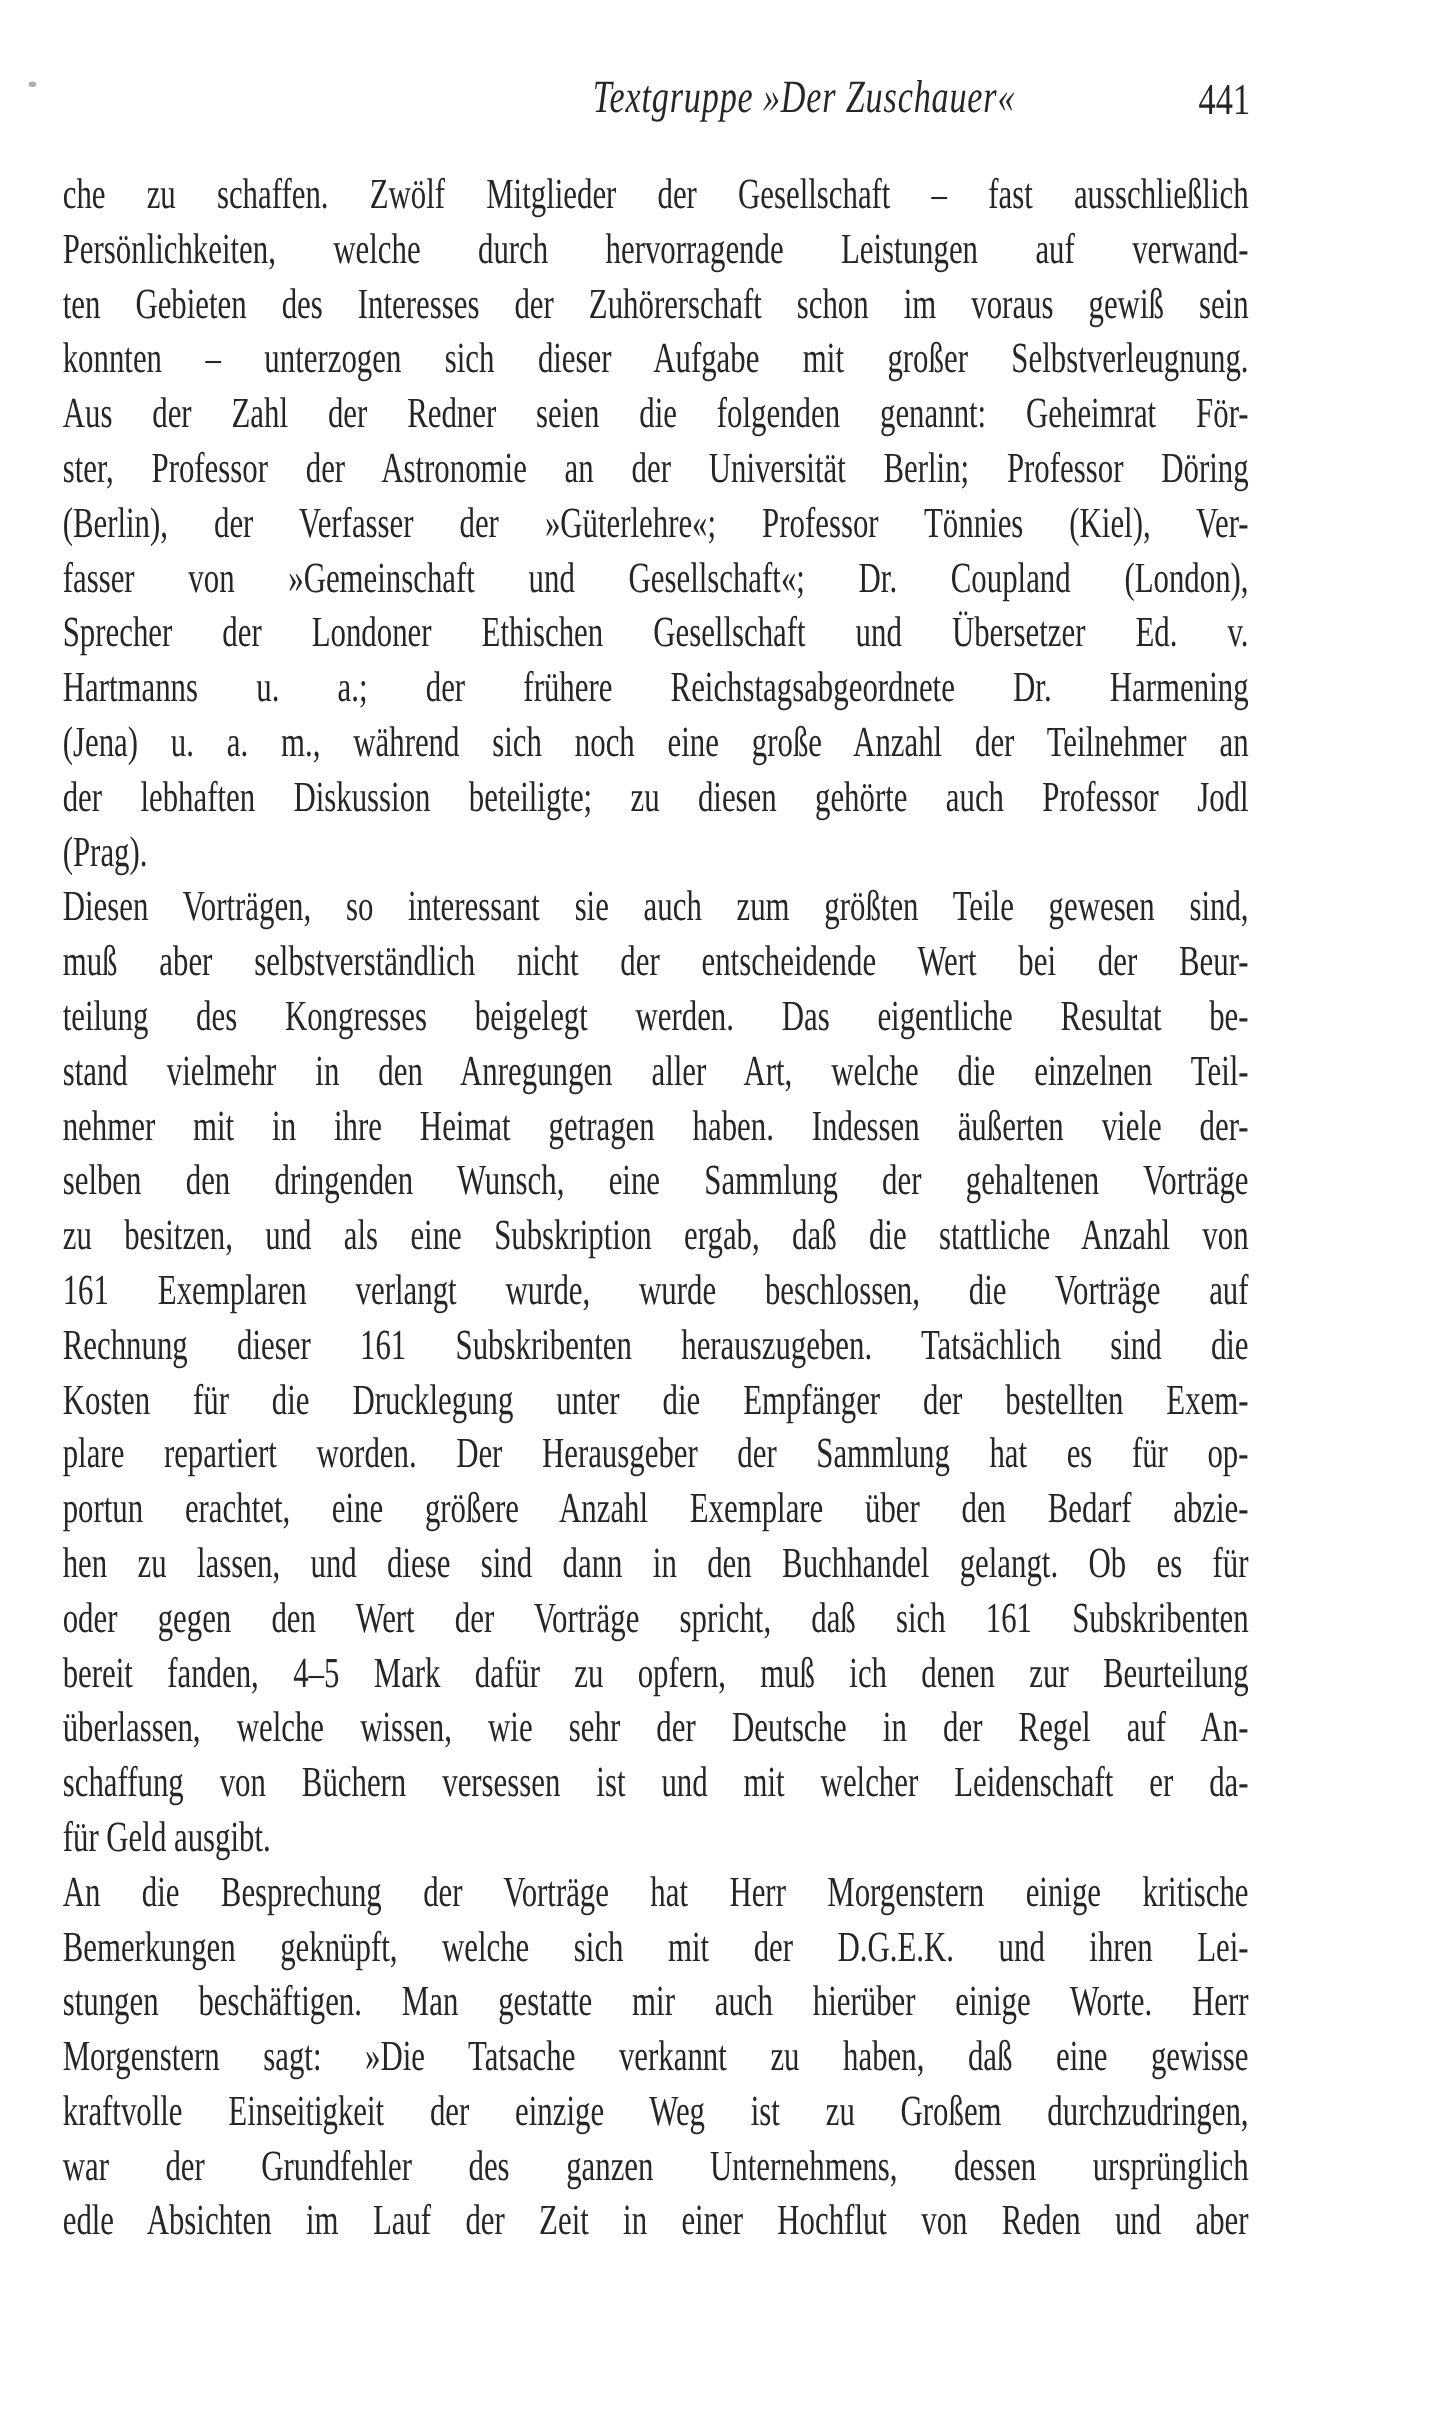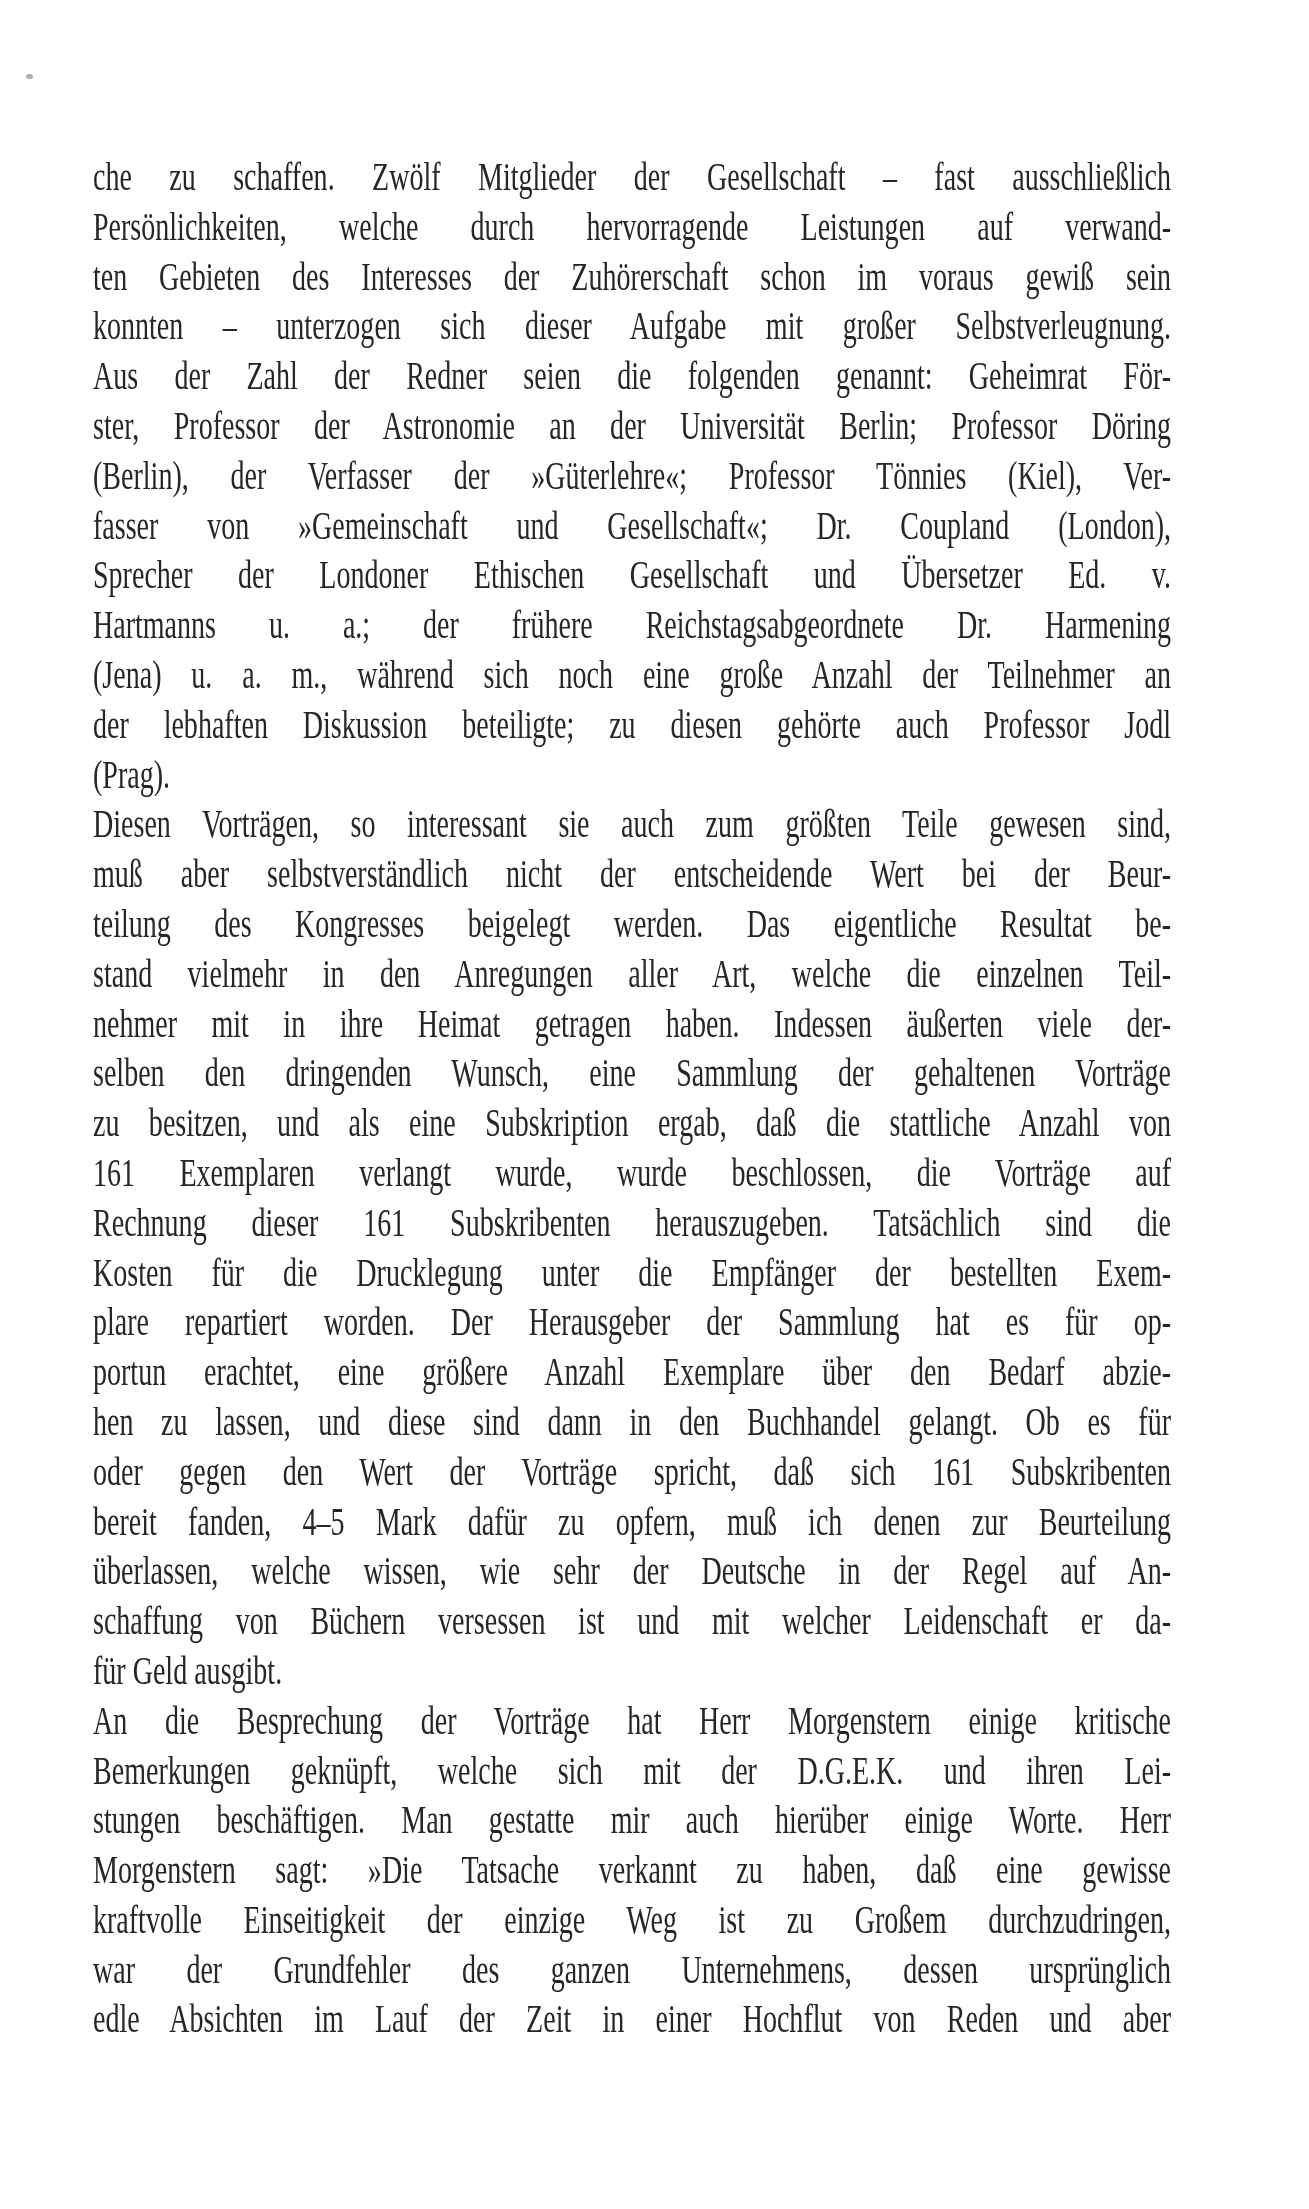--- a/index.html
+++ b/index.html
@@ -53,21 +53,20 @@
     font-size: 40px;
     line-height: 50px;
     transform: translateX(-100%) scaleX(0.78);
     color: #262626;
   }
   .text-block {
     position: absolute;
     left: 57px;
     top: 152px;
     width: 1078px;
-    margin-left: 36px;
   }
   .line {
     width: 1500px;
     transform: scaleX(0.7187);
     transform-origin: 0 0;
     font-size: 39px;
     line-height: 49.8px;
     height: 49.8px;
     text-align: justify;
     text-align-last: justify;
@@ -78,20 +77,24 @@
     text-align-last: left;
   }
 </style>
 </head>
 <body>
 
 <div class="page">
 
   <div class="speck"></div>
 
+  <div class="running-head">
+    <span class="head-title">Textgruppe »Der Zuschauer«</span>
+    <span class="head-number">441</span>
+  </div>
 
   <div class="text-block">
 
   <div class="line">che zu schaffen. Zwölf Mitglieder der Gesellschaft – fast ausschließlich</div>
       <div class="line">Persönlichkeiten, welche durch hervorragende Leistungen auf verwand-</div>
       <div class="line">ten Gebieten des Interesses der Zuhörerschaft schon im voraus gewiß sein</div>
       <div class="line">konnten – unterzogen sich dieser Aufgabe mit großer Selbstverleugnung.</div>
       <div class="line">Aus der Zahl der Redner seien die folgenden genannt: Geheimrat För-</div>
       <div class="line">ster, Professor der Astronomie an der Universität Berlin; Professor Döring</div>
       <div class="line">(Berlin), der Verfasser der »Güterlehre«; Professor Tönnies (Kiel), Ver-</div>

